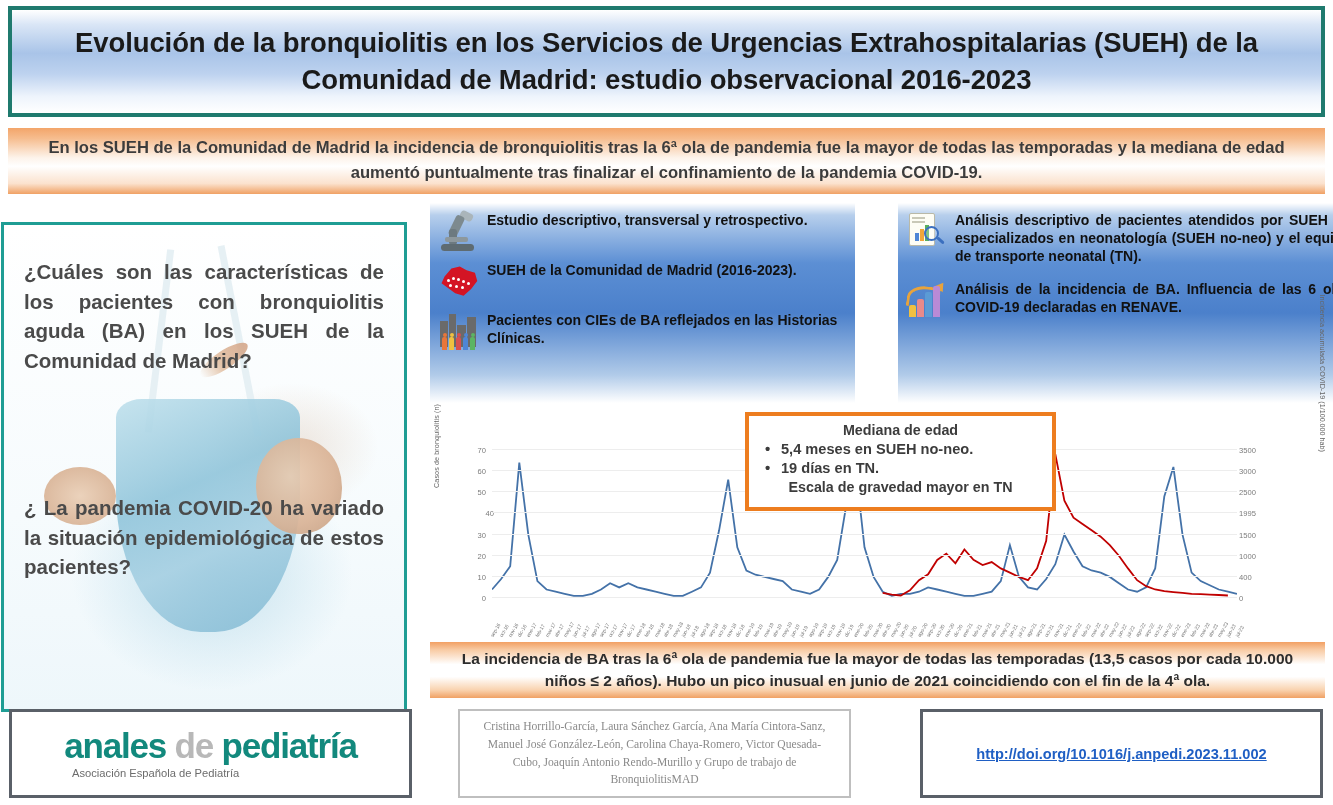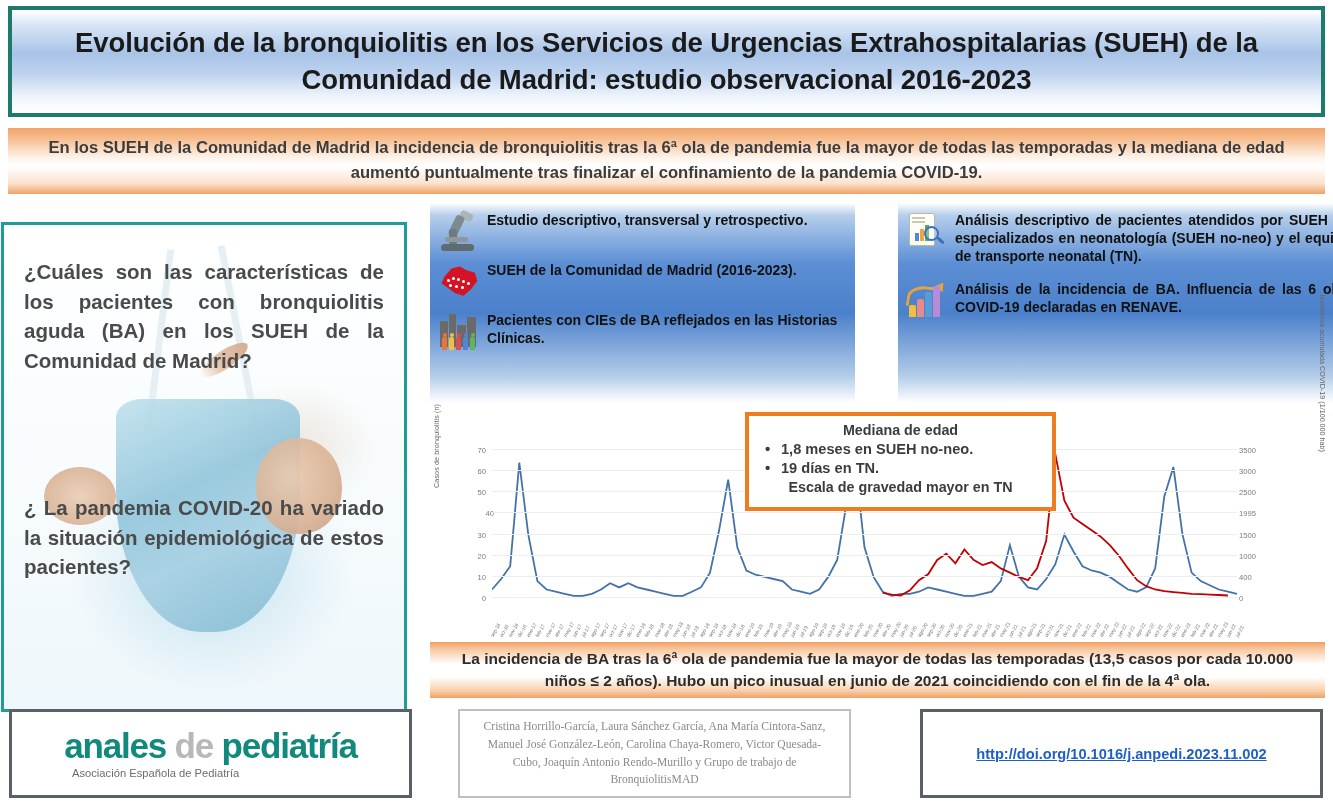--- a/index.html
+++ b/index.html
@@ -466,21 +466,21 @@
         <div class="xtick" style="left: 719.744px;">abr-23</div>
         <div class="xtick" style="left: 728.829px;">may-23</div>
         <div class="xtick" style="left: 737.915px;">jun-23</div>
         <div class="xtick" style="left: 747px;">jul-23</div>
       </div>
   </div>
 </div>
 
 <div class="callout">
   <div class="co-title">Mediana de edad</div>
-  <div class="co-li">1,8 meses en SUEH no-neo.</div>
+  <div class="co-li">5,4 meses en SUEH no-neo.</div>
   <div class="co-li">19 días en TN.</div>
   <div class="co-foot">Escala de gravedad mayor en TN</div>
 </div>
 
 <div class="conclusion-box">
   <div class="conclusion-text">La incidencia de BA tras la 6ª ola de pandemia fue la mayor de todas las temporadas (13,5 casos por cada 10.000 niños ≤ 2 años). Hubo un pico inusual en junio de 2021 coincidiendo con el fin  de la 4ª ola.</div>
 </div>
 
 <div class="logo-box">
   <div class="logo-main">

